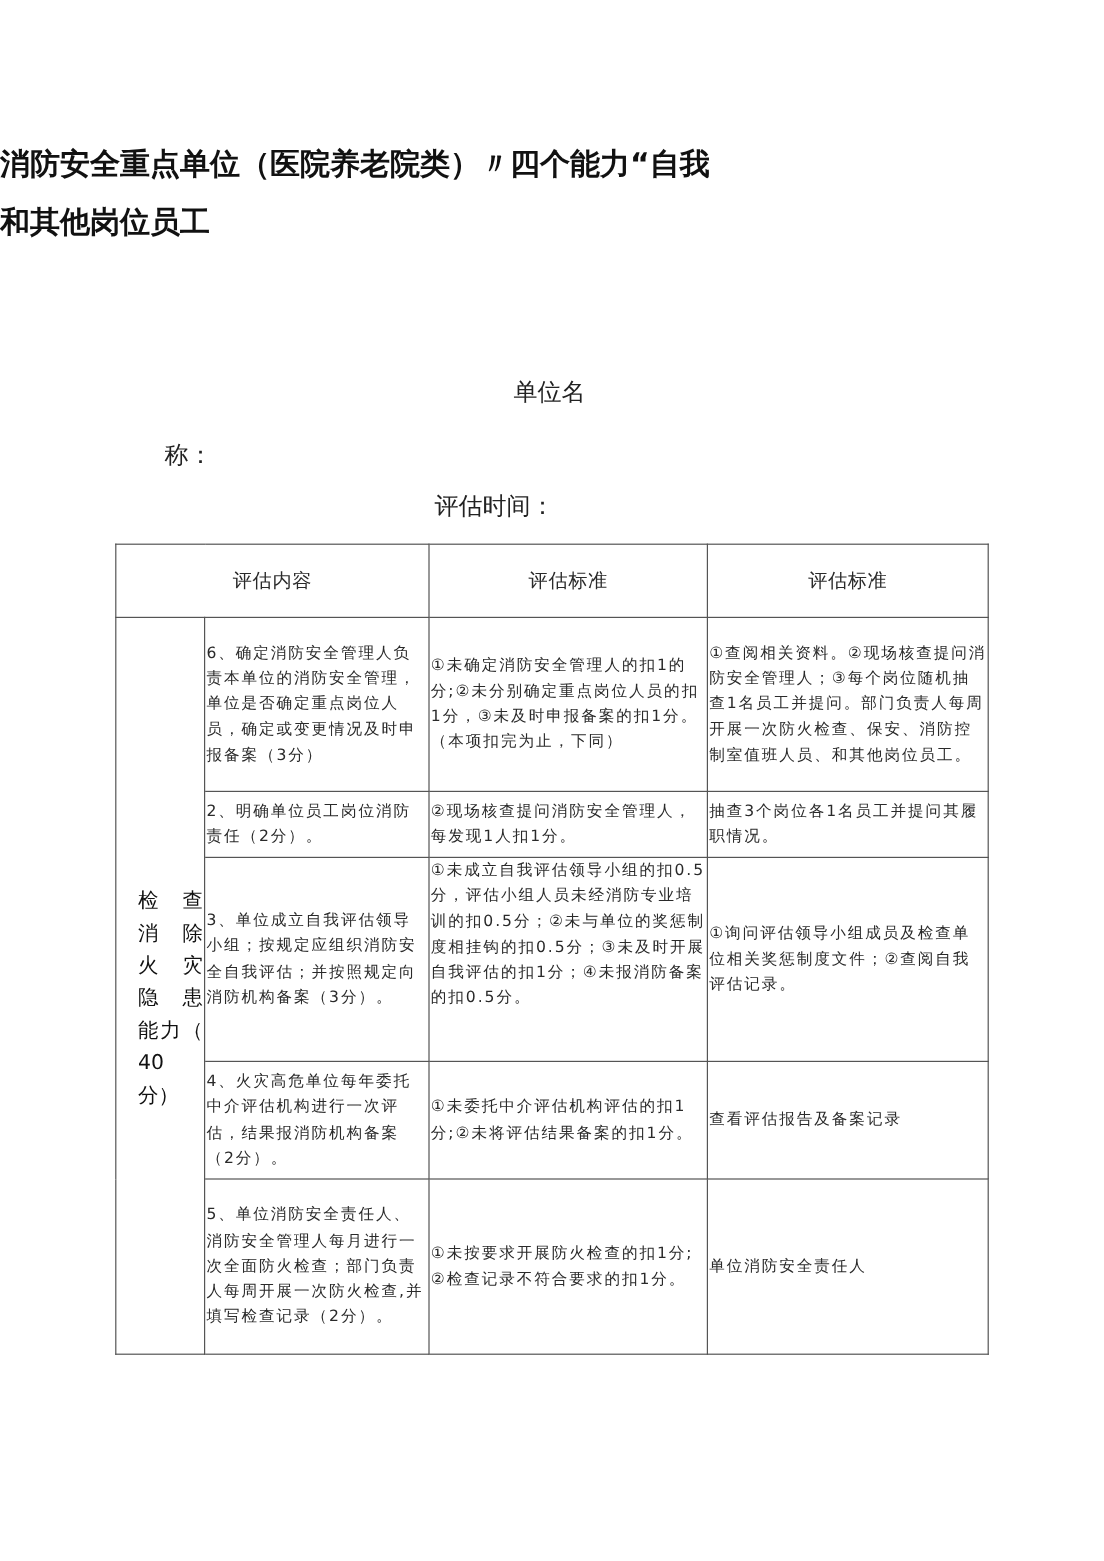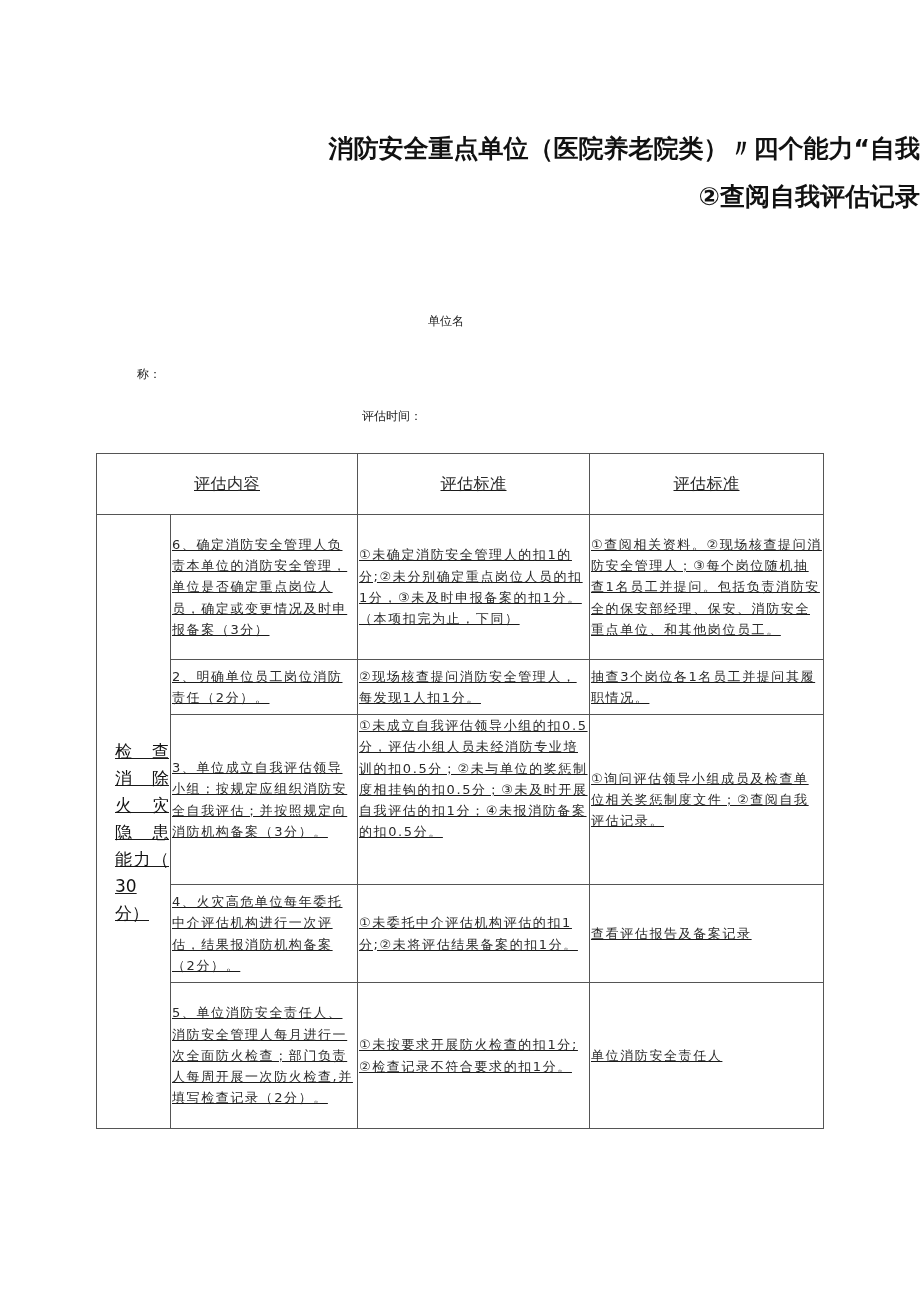--- a/index.html
+++ b/index.html
@@ -1,43 +1,43 @@
 <!DOCTYPE html>
 <html><head>
   <meta charset="utf-8">
   <style>
     html, body { margin: 0; padding: 0; background: #ffffff; }
     body { width: 920px; height: 1301px; position: relative; overflow: hidden;
            font-family: "DejaVu Sans", "Liberation Sans", sans-serif; color: #1a1a1a; }
-    .title { position: absolute; left: 0; width: 920px; text-align: right;
-             font-size: 25px; font-weight: bold; letter-spacing: 0px; color: #111; margin-top: 12px; }
+    .title { position: absolute; left: 0; width: 920px; text-align: left;
+             font-size: 25px; font-weight: bold; letter-spacing: 0px; color: #111; }
     .title.l1 { top: 120px; }
     .title.l2 { top: 168px; }
     .meta { position: absolute; font-family: Liberation Sans, sans-serif;
-            font-size: 12px; color: #222; }
+            font-size: 20px; color: #222; }
     .meta.unit1 { left: 428px; top: 313px; }
     .meta.unit2 { left: 137px; top: 366px; }
     .meta.time  { left: 362px; top: 408px; }
     table.grid { position: absolute; left: 96px; top: 453px; width: 727px;
-                 border-collapse: collapse; table-layout: fixed; text-decoration: underline; }
+                 border-collapse: collapse; table-layout: fixed; }
     table.grid td { border: 1px solid #555; vertical-align: middle; padding: 0 1px;
                     font-size: 13px; line-height: 21.3px; letter-spacing: 1.6px; color: #2a2a2a;
                     word-break: break-all; }
     table.grid td.hdr { text-align: center; font-size: 16px; letter-spacing: 0.5px;
                         font-family: "DejaVu Serif", "Liberation Serif", serif; height: 60px; }
     table.grid td.cat { font-size: 17px; line-height: 27px; letter-spacing: 0; padding: 0 2px 0 18px;
                         vertical-align: middle; color: #111; }
     .cat-inner { width: 54px; text-align: justify; text-align-last: justify; margin-top: 22px; }
     .cat-inner span { display: block; }
   </style>
 </head>
 <body>
 
 <div class="title l1">消防安全重点单位（医院养老院类）〃四个能力“自我</div>
-<div class="title l2">②查阅自我评估记录</div>
+<div class="title l2">和其他岗位员工</div>
 
 <div class="meta unit1">单位名</div>
 <div class="meta unit2">称：</div>
 <div class="meta time">评估时间：</div>
 
 <table class="grid">
   <colgroup>
     <col style="width:74px">
     <col style="width:187px">
     <col style="width:232px">
@@ -50,27 +50,27 @@
     <td class="hdr">评估标准</td>
   </tr>
   <tr style="height:145px">
     <td class="cat" rowspan="5">
       <div class="cat-inner">
         <span>检　查</span>
         <span>消　除</span>
         <span>火　灾</span>
         <span>隐　患</span>
         <span>能力（</span>
-        <span style="text-align:left;text-align-last:left">30</span>
+        <span style="text-align:left;text-align-last:left">40</span>
         <span style="text-align:left;text-align-last:left">分）</span>
       </div>
     </td>
     <td>6、确定消防安全管理人负责本单位的消防安全管理，单位是否确定重点岗位人员，确定或变更情况及时申报备案（3分）</td>
     <td>①未确定消防安全管理人的扣1的分;②未分别确定重点岗位人员的扣1分，③未及时申报备案的扣1分。（本项扣完为止，下同）</td>
-    <td>①查阅相关资料。②现场核查提问消防安全管理人；③每个岗位随机抽查1名员工并提问。包括负责消防安全的保安部经理、保安、消防安全重点单位、和其他岗位员工。</td>
+    <td>①查阅相关资料。②现场核查提问消防安全管理人；③每个岗位随机抽查1名员工并提问。部门负责人每周开展一次防火检查、保安、消防控制室值班人员、和其他岗位员工。</td>
   </tr>
   <tr style="height:55px">
     <td>2、明确单位员工岗位消防责任（2分）。</td>
     <td>②现场核查提问消防安全管理人，每发现1人扣1分。</td>
     <td>抽查3个岗位各1名员工并提问其履职情况。</td>
   </tr>
   <tr style="height:170px">
     <td>3、单位成立自我评估领导小组；按规定应组织消防安全自我评估；并按照规定向消防机构备案（3分）。</td>
     <td style="vertical-align:top">①未成立自我评估领导小组的扣0.5分，评估小组人员未经消防专业培训的扣0.5分；②未与单位的奖惩制度相挂钩的扣0.5分；③未及时开展自我评估的扣1分；④未报消防备案的扣0.5分。</td>
     <td>①询问评估领导小组成员及检查单位相关奖惩制度文件；②查阅自我评估记录。</td>

